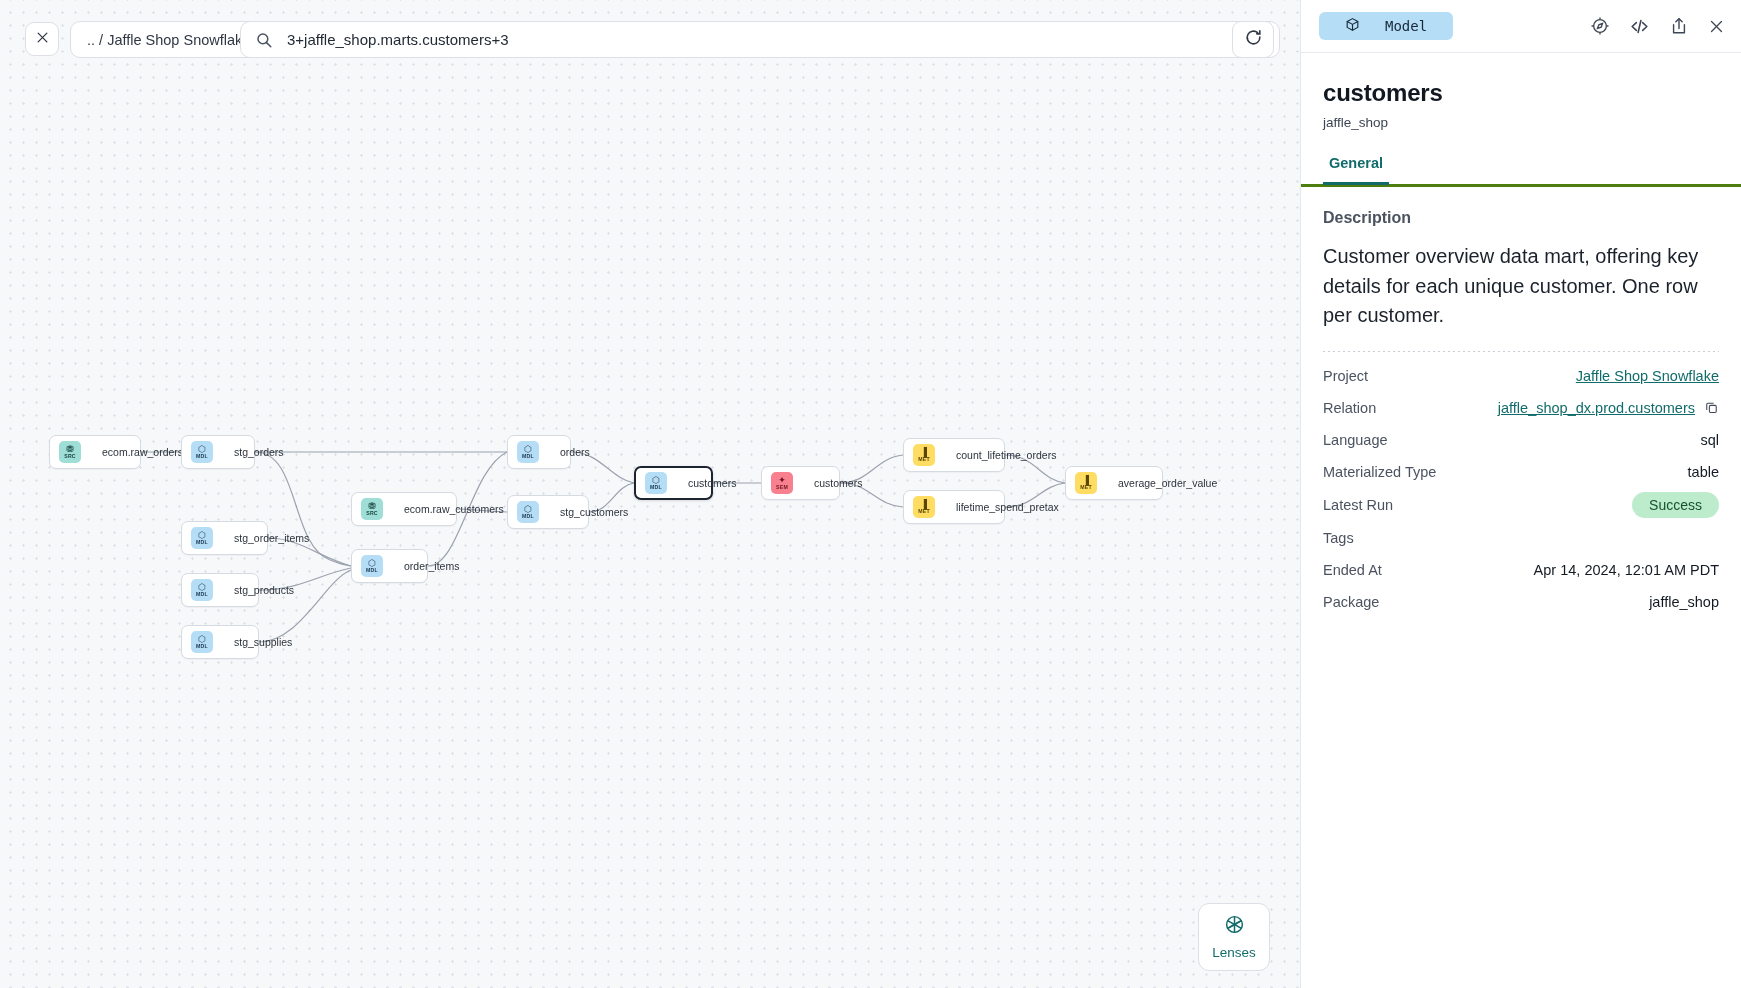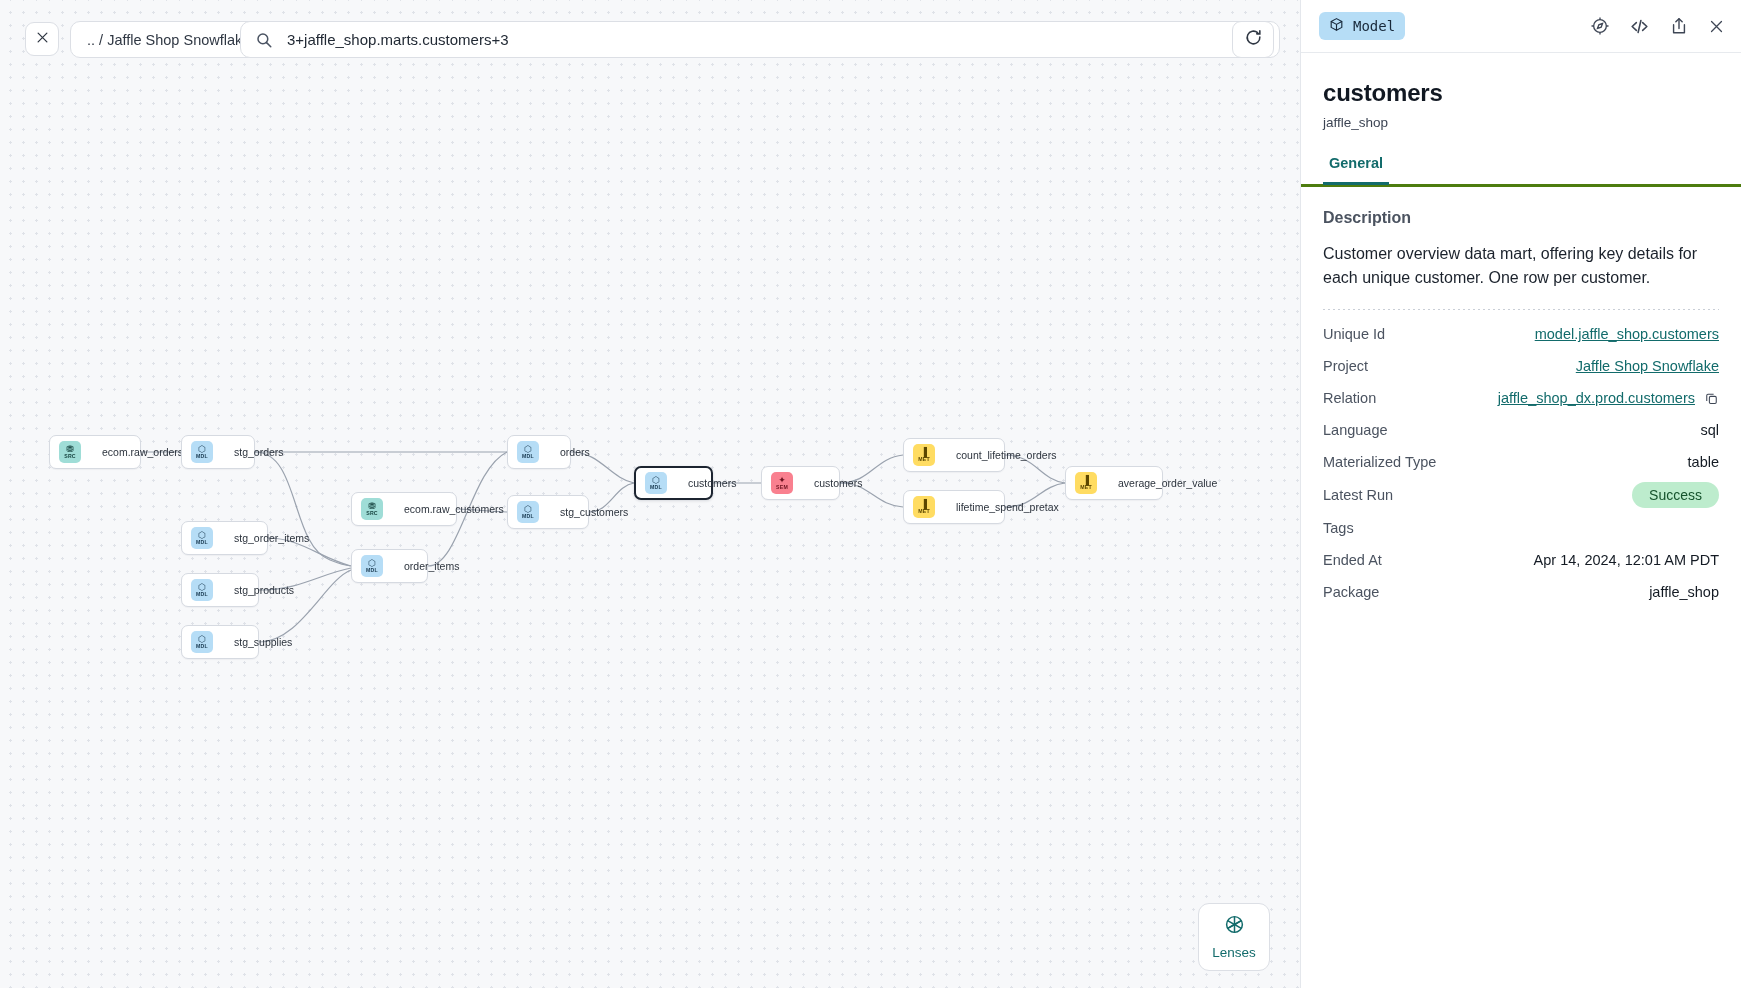--- a/index.html
+++ b/index.html
@@ -88,41 +88,41 @@
   
   .panel {
     position: absolute; left: 1300px; top: 0; width: 441px; height: 988px;
     background: #ffffff; border-left: 1px solid #e4e7ec;
   }
   .p-head {
     position: relative; height: 53px; border-bottom: 1px solid #e7eaee;
     display: flex; align-items: center; padding: 0 16px 0 18px;
   }
   .chip {
-    display: inline-flex; align-items: center; gap: 9px;
+    display: inline-flex; align-items: center; gap: 25px;
     background: #b6ddf6; color: #17283a; border-radius: 6px;
-    padding: 5px 10px; font-size: 14px;
+    padding: 5px 26px; font-size: 14px;
     font-family: "DejaVu Sans Mono", monospace;
   }
   .p-head .icons { margin-left: auto; display: flex; align-items: center; gap: 19px; color: #3e4655; }
   .p-head .icons > span { display: flex; cursor: pointer; }
 
   .p-title { padding: 26px 22px 0 22px; }
   .p-title h1 { margin: 0; font-size: 24px; font-weight: 700; color: #111822; letter-spacing: -.2px; }
   .p-title .sub { margin-top: 8px; font-size: 13.5px; color: #3c4453; }
 
   .tabs { margin-top: 25px; padding: 0 22px; border-bottom: 3px solid #4d7c0f; display: flex; }
   .tab {
     font-size: 14.5px; color: #126b6b; font-weight: 600;
     padding: 0 6px 11px 6px; border-bottom: 3px solid #126b6b; margin-bottom: -1px;
   }
 
   .p-body { padding: 22px 22px 0 22px; }
   .sec-label { font-size: 16px; font-weight: 700; color: #4b5360; }
-  .desc { margin-top: 15px; font-size: 16px; line-height: 1.48; color: #1b222c; }
+  .desc { margin-top: 15px; font-size: 20px; line-height: 1.48; color: #1b222c; }
   .dots-div {
     margin: 20px 0 8px 0; height: 1px;
     background-image: linear-gradient(to right, #c9ced6 0 2px, transparent 2px 5px);
     background-size: 5px 1px;
   }
   .row { display: flex; align-items: center; min-height: 32px; padding: 4px 0; }
   .row .k { font-size: 14.5px; color: #4b5360; }
   .row .v { margin-left: auto; font-size: 14.5px; color: #141b24; display: flex; align-items: center; gap: 9px; }
   .row .v a { color: #126b6b; text-decoration: underline; }
   .pill-grey { background: #eef0f3; border-radius: 4px; padding: 3px 9px; font-size: 14px; color: #141b24; }
@@ -364,26 +364,20 @@
     <div class="tabs">
       <div class="tab">General</div>
     </div>
 
     <div class="p-body">
       <div class="sec-label">Description</div>
       <div class="desc">Customer overview data mart, offering key details for each unique customer. One row per customer.</div>
       <div class="dots-div"></div>
       <div id="rows-layer">
           <div class="row">
-            <div class="k">Unique Id</div>
-            <div class="v">
-              <a href="#">model.jaffle_shop.customers</a>
-            </div>
-          </div>
-          <div class="row">
             <div class="k">Project</div>
             <div class="v">
               <a href="#">Jaffle Shop Snowflake</a>
             </div>
           </div>
           <div class="row">
             <div class="k">Relation</div>
             <div class="v">
               <a href="#">jaffle_shop_dx.prod.customers</a>
               <span class="copy-ico">

